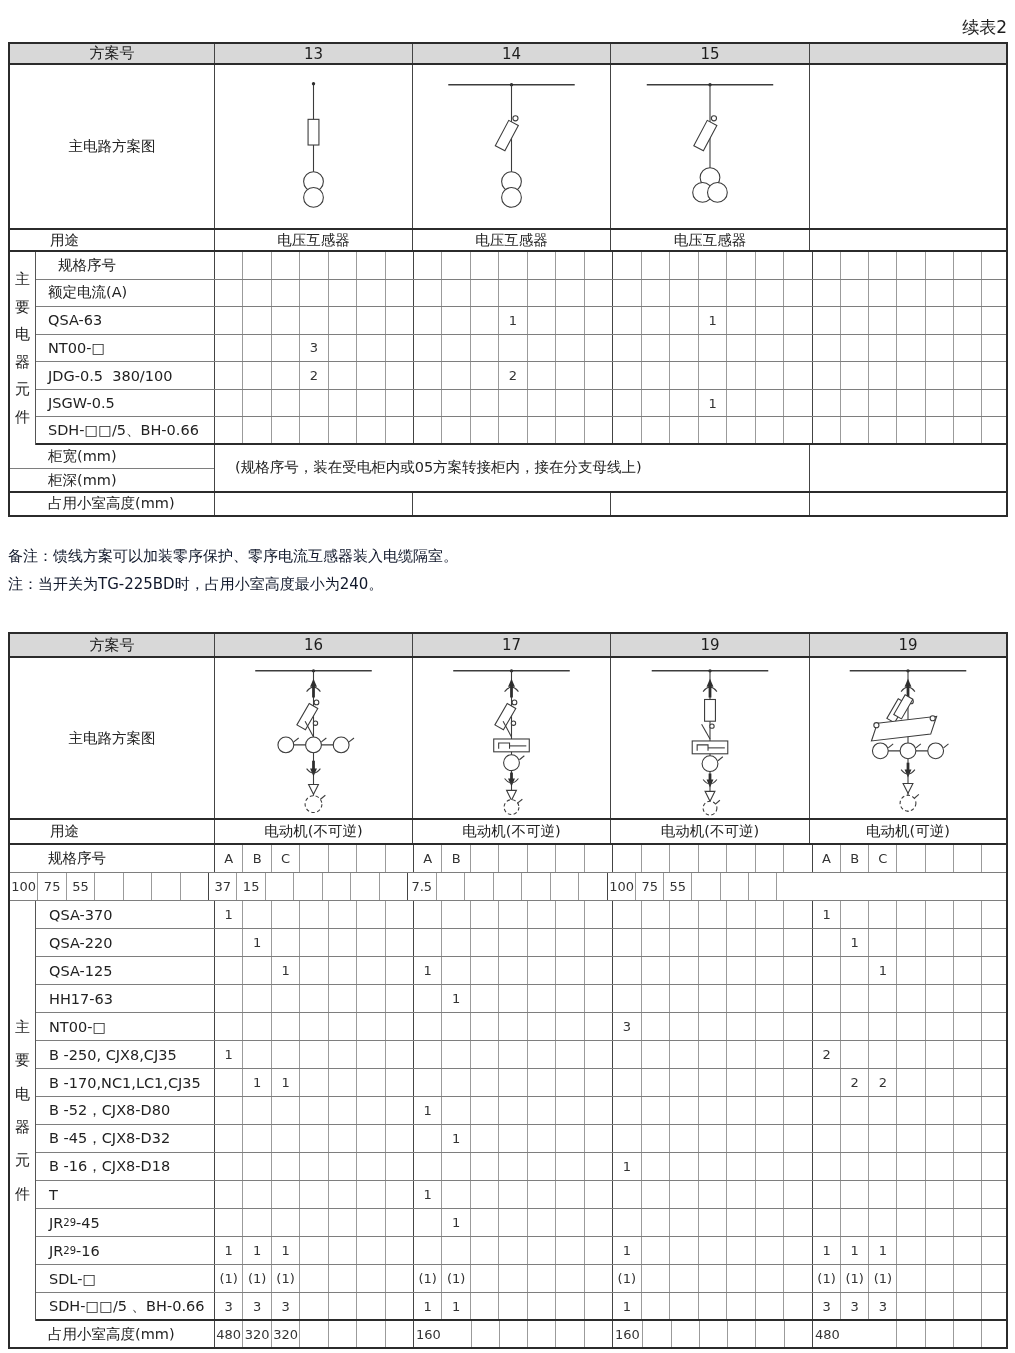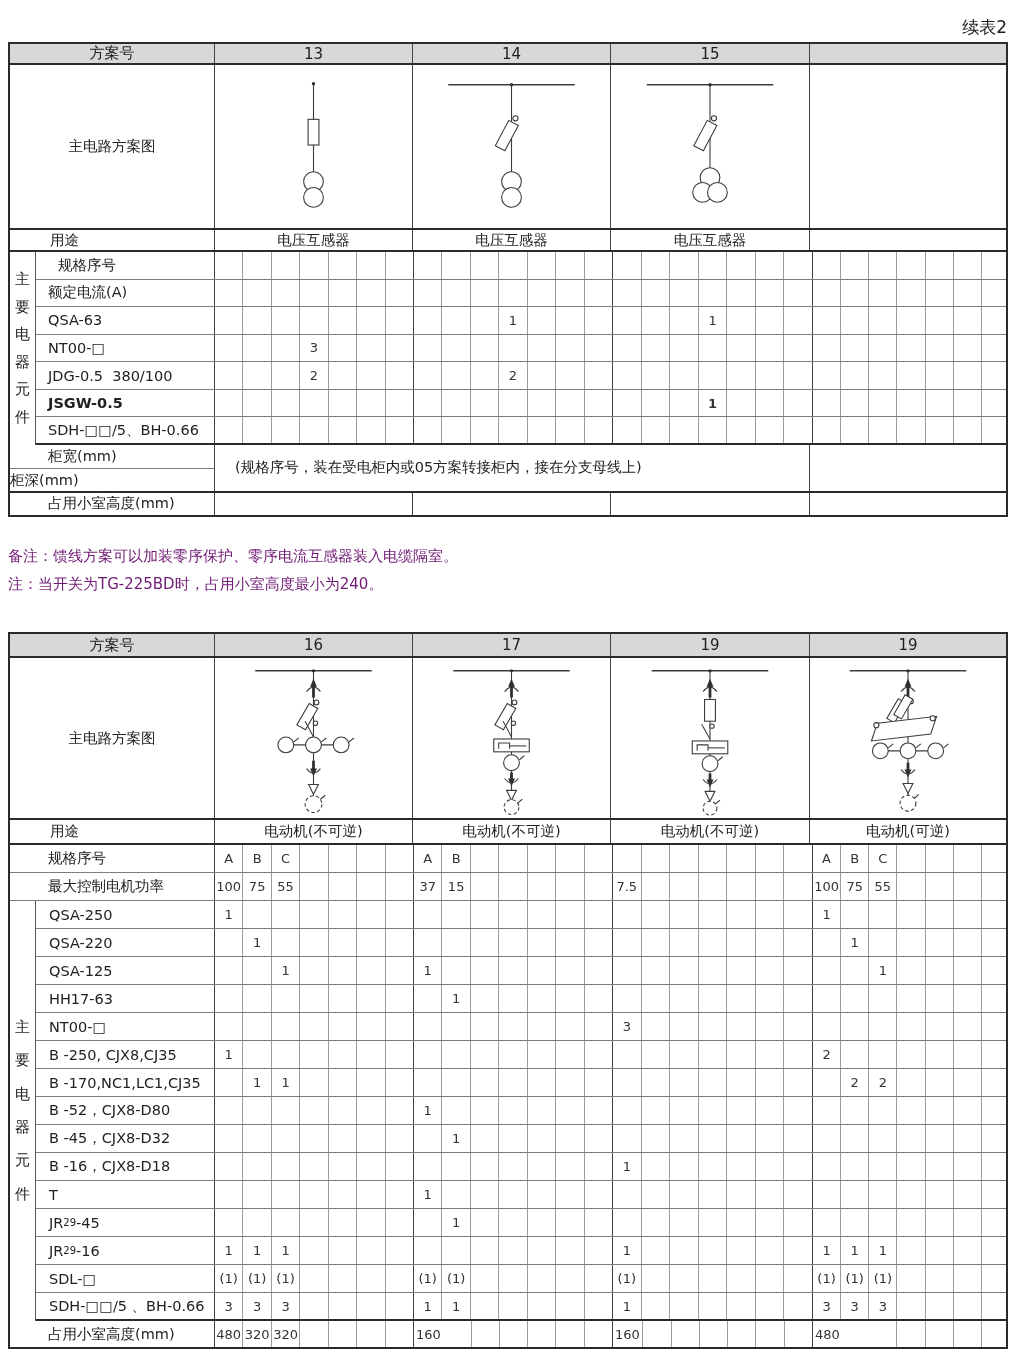--- a/index.html
+++ b/index.html
@@ -22,21 +22,21 @@
   .sub.last{border-right:none;}
   .sub.leftal{justify-content:flex-start;padding-left:2px;}
   .grpcell{flex:none;box-sizing:border-box;border-right:1px solid #444;display:flex;align-items:center;justify-content:center;font-size:14.5px;}
   .grpcell.last{border-right:none;}
   .hdr{background:#d8d8d8;}
   .hdr .labelcell,.hdr .grpcell{font-size:15px;color:#1d1d1d;}
   .strip{position:absolute;left:0;width:26px;box-sizing:border-box;border-right:1px solid #555;
          display:flex;flex-direction:column;align-items:center;justify-content:space-around;
          font-size:15px;color:#1d1d1d;padding:14px 0;}
   .note-text{font-size:14.5px;color:#222;justify-content:flex-start;padding-left:20px;}
-  .pagenote{position:absolute;left:8px;font-size:15px;color:#701a75;}
+  .pagenote{position:absolute;left:8px;font-size:15px;color:#0f172a;}
   svg .ln{stroke:#3c3c3c;stroke-width:1.1;fill:none;}
   svg .thk{stroke:#2e2e2e;stroke-width:2.8;fill:none;}
   svg .bx{stroke:#3c3c3c;stroke-width:1.1;fill:#fff;}
   svg .dsh{stroke:#3c3c3c;stroke-width:1.1;fill:#fff;stroke-dasharray:3.5 2.5;}
   svg .fil{fill:#2e2e2e;stroke:none;}
   svg .hol{fill:#fff;stroke:#3c3c3c;stroke-width:1.1;}
   .dcell{justify-content:center;}
 </style>
 </head>
 <body>
@@ -282,21 +282,21 @@
       <div class="grp last" style="width: 196px;">
         <div class="sub" style="flex: 1 1 0%;"></div>
         <div class="sub" style="flex: 1 1 0%;"></div>
         <div class="sub" style="flex: 1 1 0%;"></div>
         <div class="sub" style="flex: 1 1 0%;"></div>
         <div class="sub" style="flex: 1 1 0%;"></div>
         <div class="sub" style="flex: 1 1 0%;"></div>
         <div class="sub last" style="flex: 1 1 0%;"></div>
       </div>
     </div>
-    <div class="trow" style="height: 27.5714px; margin-left: 26px; font-weight: bold;">
+    <div class="trow" style="height: 27.5714px; margin-left: 26px;">
       <div class="c labelcell" style="width: 179px; padding-left: 12px;">JSGW-0.5</div>
       <div class="grp" style="width: 198px;">
         <div class="sub" style="flex: 1 1 0%;"></div>
         <div class="sub" style="flex: 1 1 0%;"></div>
         <div class="sub" style="flex: 1 1 0%;"></div>
         <div class="sub" style="flex: 1 1 0%;"></div>
         <div class="sub" style="flex: 1 1 0%;"></div>
         <div class="sub" style="flex: 1 1 0%;"></div>
         <div class="sub last" style="flex: 1 1 0%;"></div>
       </div>
@@ -371,21 +371,21 @@
       <span>主</span>
       <span>要</span>
       <span>电</span>
       <span>器</span>
       <span>元</span>
       <span>件</span>
     </div>
     <div class="trow heavy" style="height: 48px;">
       <div class="c" style="flex: 0 0 auto; width: 205px; flex-direction: column; align-items: stretch; border-right: 1px solid rgb(68, 68, 68);">
         <div class="c labelcell" style="height: 24px; border-right: none; border-bottom: 1px solid rgb(126, 126, 126); padding-left: 38px;">柜宽(mm)</div>
-        <div class="c labelcell" style="height: 24px; border-right: none; ">柜深(mm)</div>
+        <div class="c labelcell" style="height: 24px; border-right: none; padding-left: 38px;">柜深(mm)</div>
       </div>
       <div class="c note-text" style="width: 595px; border-right: 1px solid rgb(68, 68, 68);">(规格序号，装在受电柜内或05方案转接柜内，接在分支母线上)</div>
       <div class="c"></div>
     </div>
     <div class="trow noline" style="height: 22px;">
       <div class="c labelcell" style="width: 205px; padding-left: 38px;">占用小室高度(mm)</div>
       <div class="grpcell" style="width: 198px;"></div>
       <div class="grpcell" style="width: 198px;"></div>
       <div class="grpcell" style="width: 199px;"></div>
       <div class="grpcell last" style="width: 196px;"></div>
@@ -551,21 +551,20 @@
         <div class="sub" style="flex: 1 1 0%;">A</div>
         <div class="sub" style="flex: 1 1 0%;">B</div>
         <div class="sub" style="flex: 1 1 0%;">C</div>
         <div class="sub" style="flex: 1 1 0%;"></div>
         <div class="sub" style="flex: 1 1 0%;"></div>
         <div class="sub" style="flex: 1 1 0%;"></div>
         <div class="sub last" style="flex: 1 1 0%;"></div>
       </div>
     </div>
     <div class="trow" style="height: 28px;">
-      <div class="c labelcell" style="width: 205px; padding-left: 38px;">最大控制电机功率</div>
       <div class="grp" style="width: 198px;">
         <div class="sub" style="flex: 1 1 0%;">100</div>
         <div class="sub" style="flex: 1 1 0%;">75</div>
         <div class="sub" style="flex: 1 1 0%;">55</div>
         <div class="sub" style="flex: 1 1 0%;"></div>
         <div class="sub" style="flex: 1 1 0%;"></div>
         <div class="sub" style="flex: 1 1 0%;"></div>
         <div class="sub last" style="flex: 1 1 0%;"></div>
       </div>
       <div class="grp" style="width: 198px;">
@@ -590,21 +589,21 @@
         <div class="sub" style="flex: 1 1 0%;">100</div>
         <div class="sub" style="flex: 1 1 0%;">75</div>
         <div class="sub" style="flex: 1 1 0%;">55</div>
         <div class="sub" style="flex: 1 1 0%;"></div>
         <div class="sub" style="flex: 1 1 0%;"></div>
         <div class="sub" style="flex: 1 1 0%;"></div>
         <div class="sub last" style="flex: 1 1 0%;"></div>
       </div>
     </div>
     <div class="trow" style="height: 28px; margin-left: 26px;">
-      <div class="c labelcell" style="width: 179px; padding-left: 13px;">QSA-250</div>
+      <div class="c labelcell" style="width: 179px; padding-left: 13px;">QSA-370</div>
       <div class="grp" style="width: 198px;">
         <div class="sub" style="flex: 1 1 0%;">1</div>
         <div class="sub" style="flex: 1 1 0%;"></div>
         <div class="sub" style="flex: 1 1 0%;"></div>
         <div class="sub" style="flex: 1 1 0%;"></div>
         <div class="sub" style="flex: 1 1 0%;"></div>
         <div class="sub" style="flex: 1 1 0%;"></div>
         <div class="sub last" style="flex: 1 1 0%;"></div>
       </div>
       <div class="grp" style="width: 198px;">

